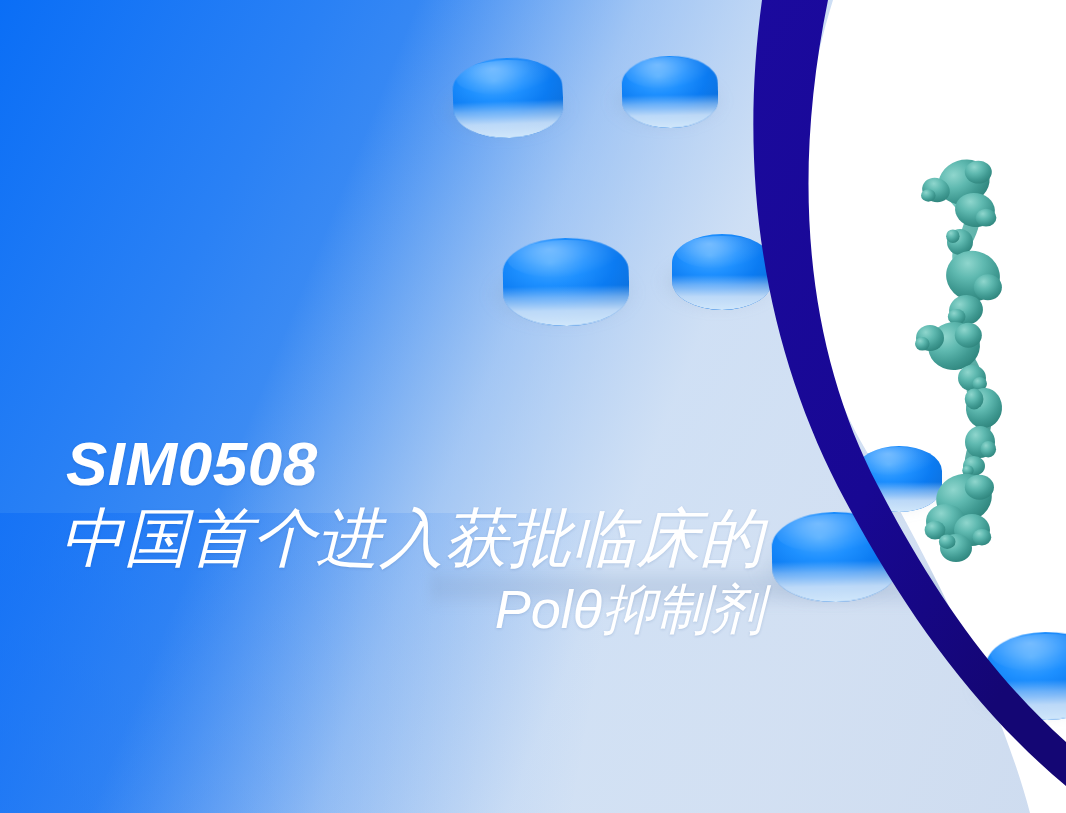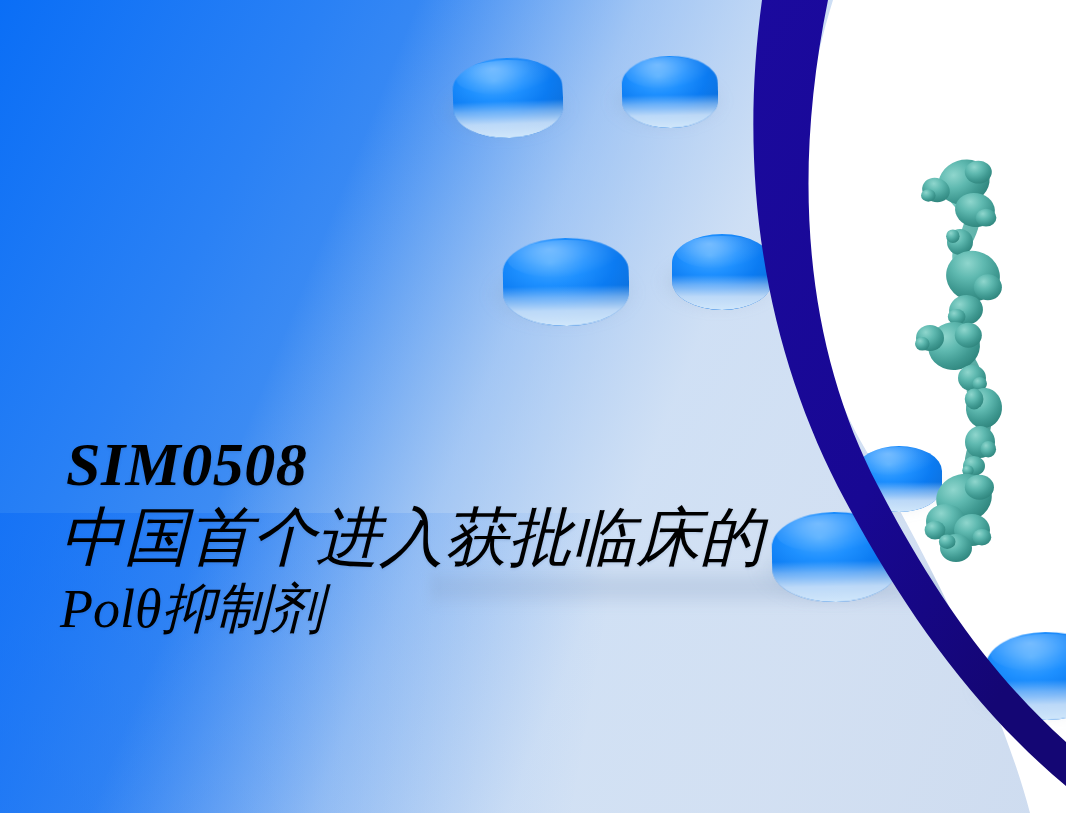--- a/index.html
+++ b/index.html
@@ -131,23 +131,22 @@
     width: 170px;
     height: 420px;
     pointer-events: none;
   }
 
   
   .headline {
     position: absolute;
     left: 60px;
     top: 432px;
-    color: #000000;
+    color: #ffffff;
     z-index: 40;
-    font-family: Liberation Serif, serif;
   }
   .headline .code {
     font-size: 62px;
     font-weight: bold;
     font-style: italic;
     letter-spacing: 0.5px;
     line-height: 1.04;
     margin: 0 0 4px 6px;
     text-shadow: 0 1px 3px rgba(20,60,130,0.18);
   }
@@ -159,20 +158,21 @@
     margin: 0;
     text-shadow: 0 1px 3px rgba(20,60,130,0.16);
   }
   .headline .sub-line2 {
     font-size: 54px;
     font-style: italic;
     font-weight: 400;
     line-height: 1.20;
     margin: 0;
     text-shadow: 0 1px 3px rgba(20,60,130,0.16);
+    text-align: right;
   }
 </style>
 </head>
 <body>
 
 <div class="poster">
 
   <div class="bg-base"></div>
   <div class="bg-surface"></div>
   <div class="bg-horizon"></div>

